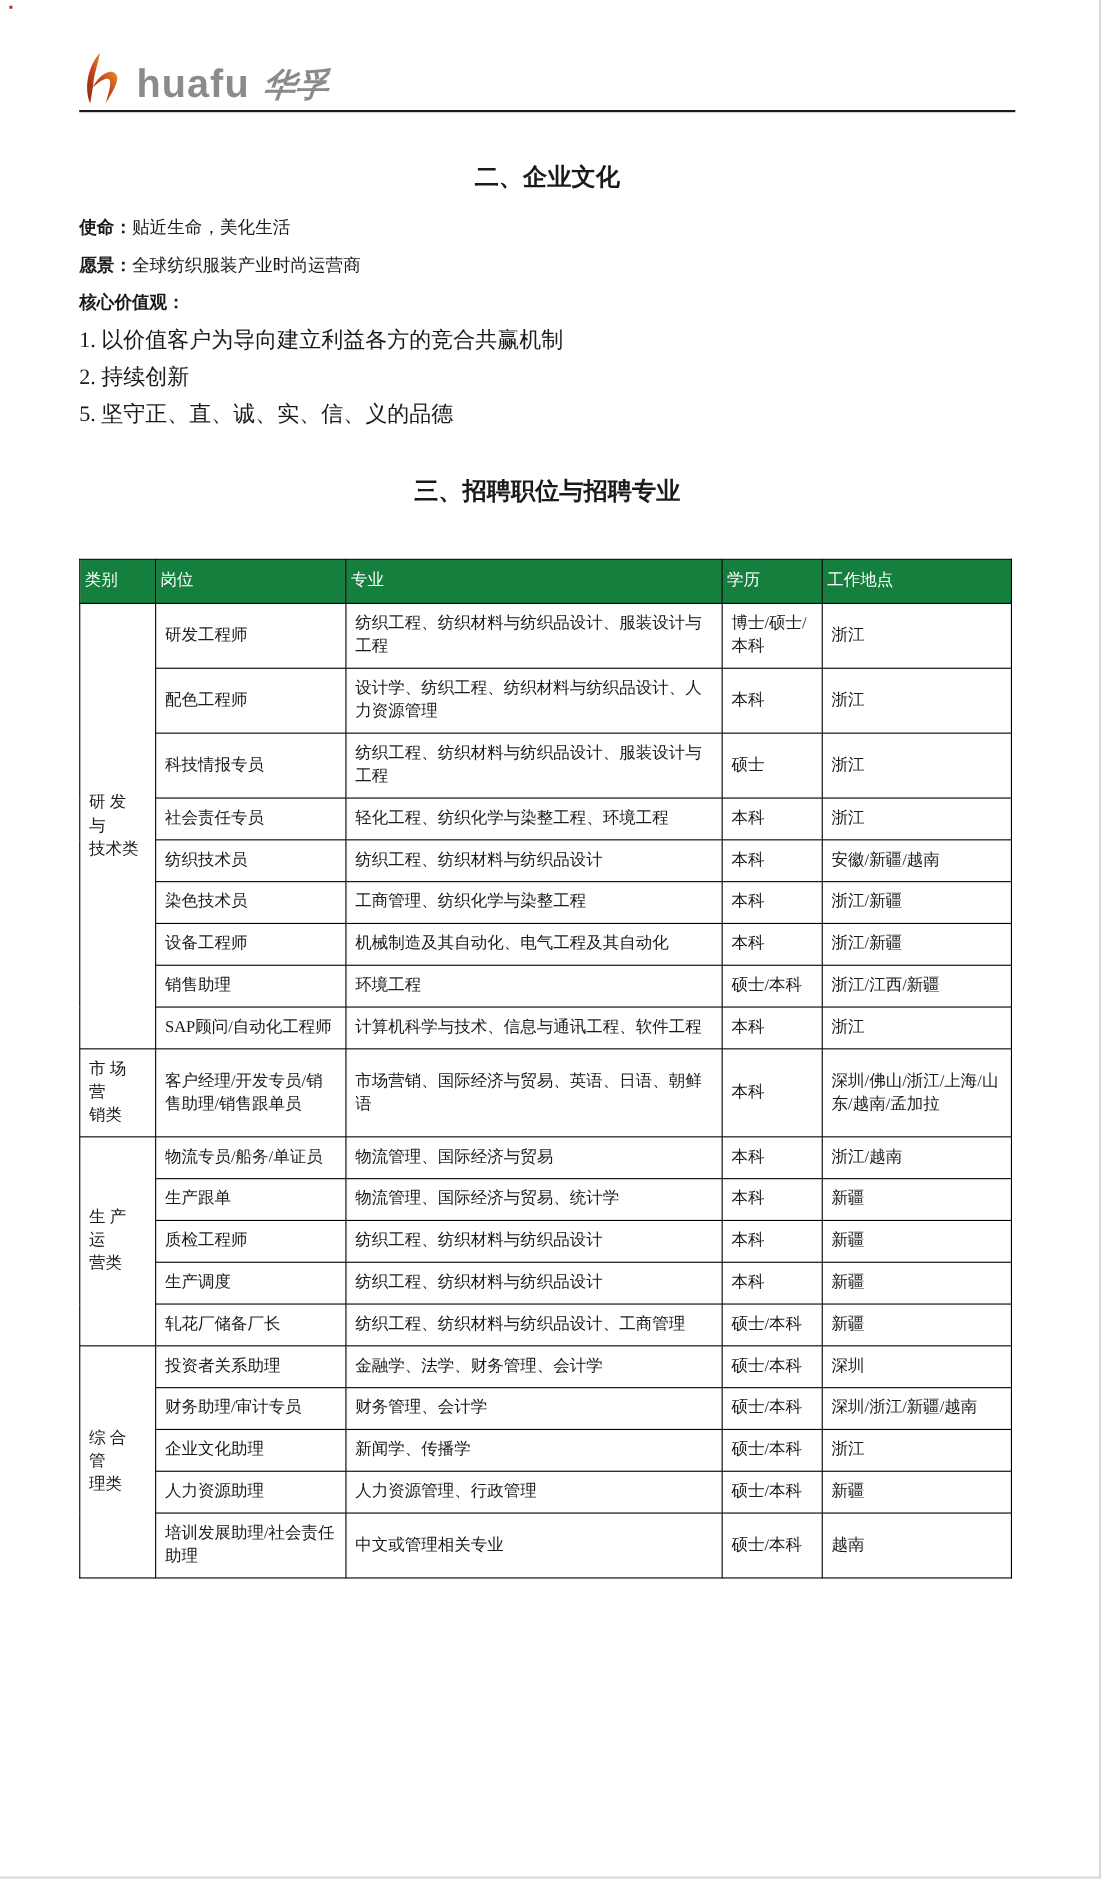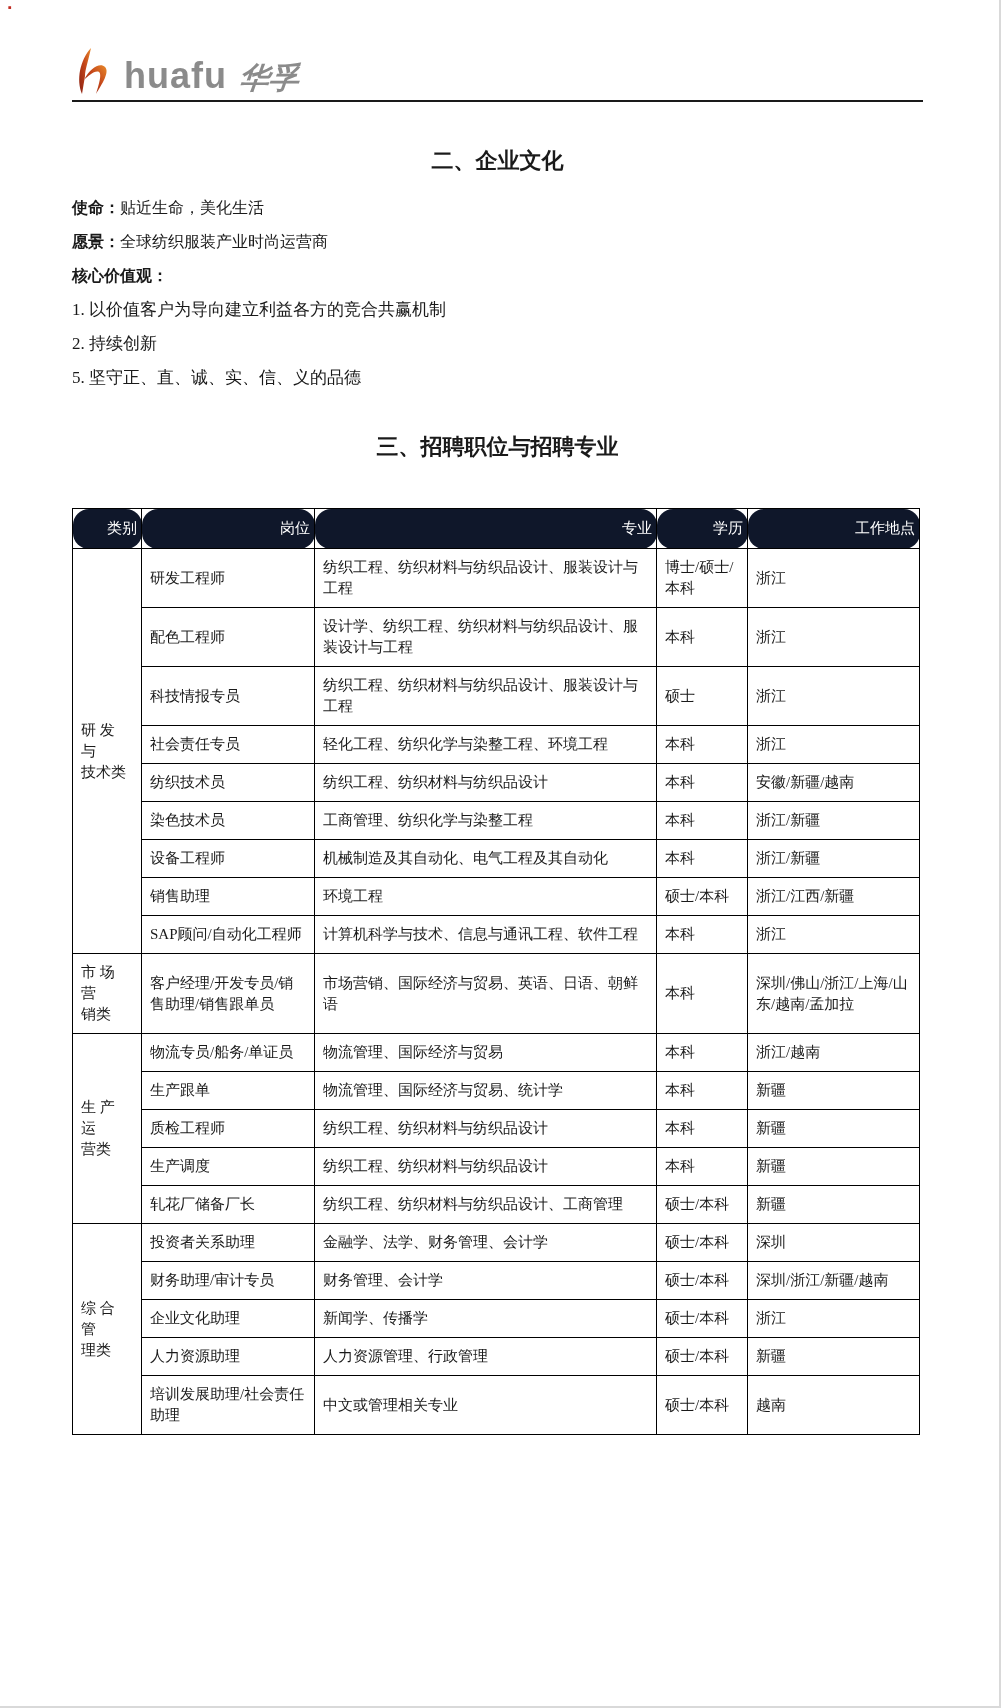--- a/index.html
+++ b/index.html
@@ -40,44 +40,43 @@
   .sec-title {
     margin: 44px 0 0 0; text-align: center;
     font-size: 22px; font-weight: bold; line-height: 29px;
   }
 
   
   .para { margin: 13px 0 0 0; font-size: 16px; line-height: 21px; }
   .para:first-of-type { margin-top: 22px; }
   .para .lbl { font-weight: bold; }
   .culture-list { margin-top: 0; }
-  .culture-item { margin: 13px 0 0 0; font-size: 17px; line-height: 21px; }
+  .culture-item { margin: 13px 0 0 0; font-size: 20px; line-height: 21px; }
 
   
   table.recruit {
     margin-top: 47px;
     border-collapse: collapse;
     table-layout: fixed;
     width: 847px;
     font-size: 15px;
   }
   table.recruit th, table.recruit td {
     border: 1.6px solid #000000;
     padding: 8px 8px;
     line-height: 21px;
     vertical-align: middle;
     word-break: break-all;
   }
   table.recruit th {
-    background: #0f172a;
+    background: #15803d;
     color: #ffffff;
     font-weight: normal;
-    text-align: right;
+    text-align: left;
     padding: 9px 4px;
-    border-radius: 16px;
   }
   td.cat {
     text-align: left;
     white-space: pre-line;
     padding: 8px 6px;
   }
   td.pos, td.major, td.deg, td.loc { text-align: left; }
 </style>
 </head>
 <body>
@@ -144,21 +143,21 @@
       <tr>
         <td class="cat" rowspan="9">研 发 与
 技术类</td>
         <td class="pos">研发工程师</td>
         <td class="major">纺织工程、纺织材料与纺织品设计、服装设计与工程</td>
         <td class="deg">博士/硕士/本科</td>
         <td class="loc">浙江</td>
       </tr>
       <tr>
         <td class="pos">配色工程师</td>
-        <td class="major">设计学、纺织工程、纺织材料与纺织品设计、服装设计与工程</td>
+        <td class="major">设计学、纺织工程、纺织材料与纺织品设计、人力资源管理</td>
         <td class="deg">本科</td>
         <td class="loc">浙江</td>
       </tr>
       <tr>
         <td class="pos">科技情报专员</td>
         <td class="major">纺织工程、纺织材料与纺织品设计、服装设计与工程</td>
         <td class="deg">硕士</td>
         <td class="loc">浙江</td>
       </tr>
       <tr>

